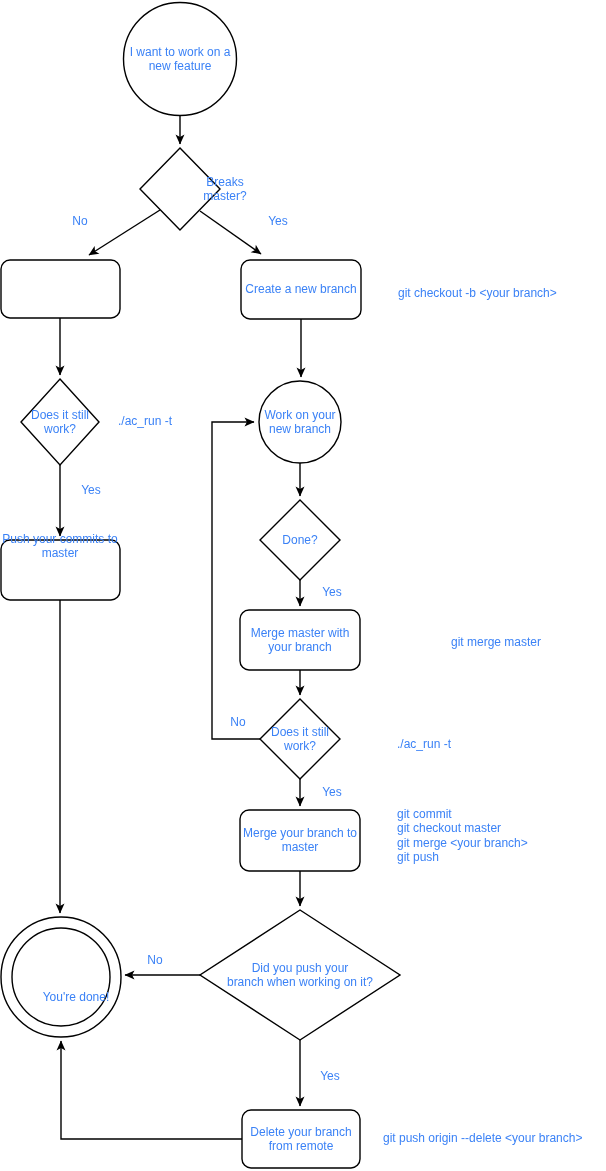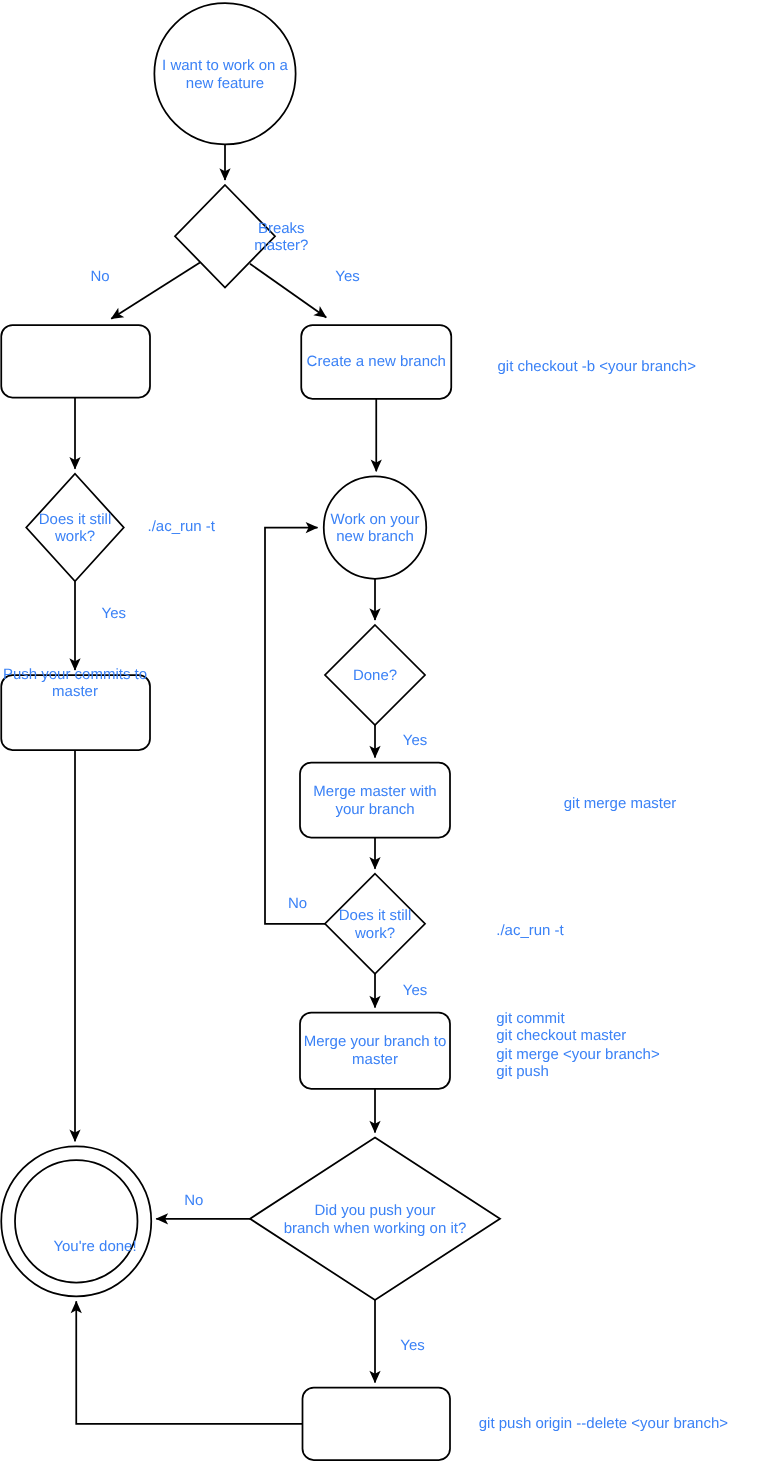--- a/index.html
+++ b/index.html
@@ -94,20 +94,22 @@
   <div class="lbl node-label" style="left:300px; top:540px;">Done?</div>
   <div class="lbl node-label" style="left:300px; top:640px;">Merge master with
 your branch</div>
   <div class="lbl node-label" style="left:300px; top:739px;">Does it still
 work?</div>
   <div class="lbl node-label" style="left:300px; top:840px;">Merge your branch to
 master</div>
   <div class="lbl node-label" style="left:300px; top:975px;">Did you push your
 branch when working on it?</div>
   <div class="lbl node-label" style="left:76px;  top:977px;margin-top:20px;">You're done!</div>
+  <div class="lbl node-label" style="left:301px; top:1139px;">Delete your branch
+from remote</div>
 
   <div class="lbl edge-label" style="left:80px;  top:221px;">No</div>
   <div class="lbl edge-label" style="left:278px; top:221px;">Yes</div>
   <div class="lbl edge-label" style="left:91px;  top:490px;">Yes</div>
   <div class="lbl edge-label" style="left:332px; top:592px;">Yes</div>
   <div class="lbl edge-label" style="left:238px; top:722px;">No</div>
   <div class="lbl edge-label" style="left:332px; top:792px;">Yes</div>
   <div class="lbl edge-label" style="left:155px; top:960px;">No</div>
   <div class="lbl edge-label" style="left:330px; top:1076px;">Yes</div>
 

